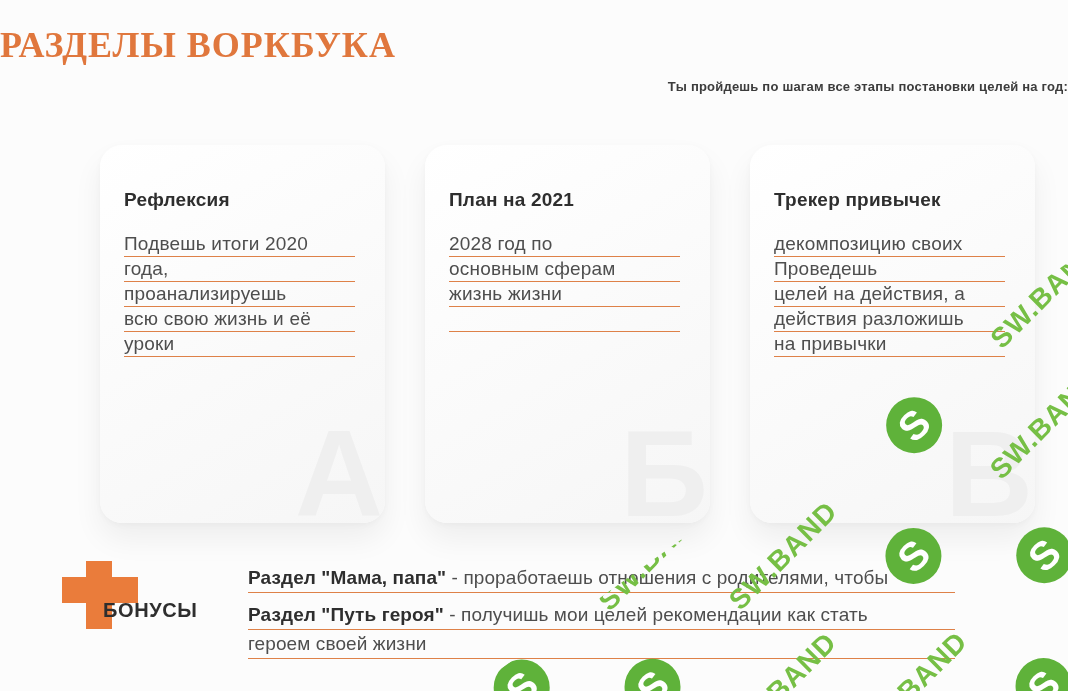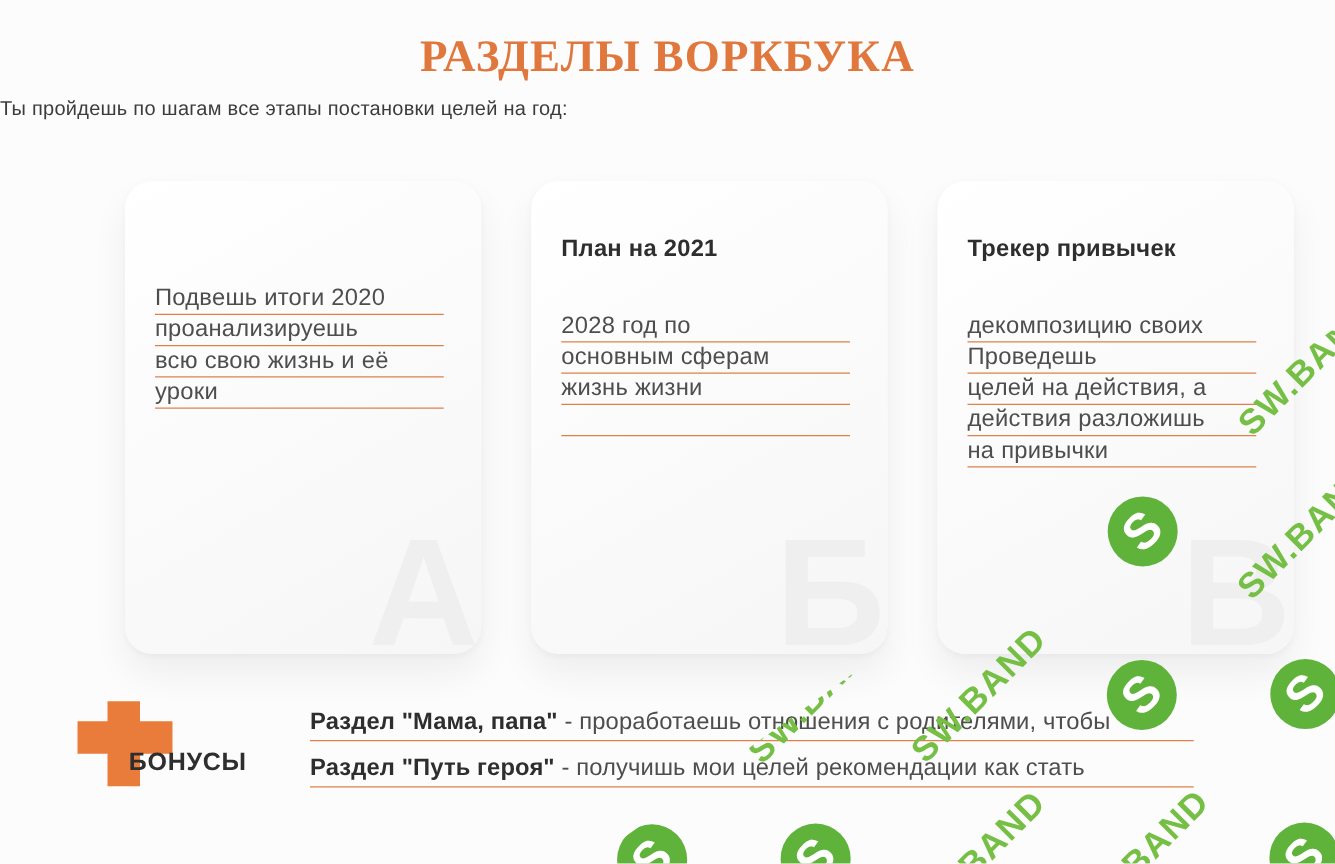--- a/index.html
+++ b/index.html
@@ -9,32 +9,31 @@
     background: #fcfcfc;
     position: relative;
     overflow: hidden;
     color: #4e4e4e;
   }
   .canvas { position: absolute; inset: 0; }
 
   
   .page-title {
     margin-top: 24px;
-    text-align: center;
     font-family: "Liberation Serif", "DejaVu Serif", serif;
     font-weight: 700;
     font-size: 36px;
     letter-spacing: 1px;
     color: #e0773d;
   }
   .page-subtitle {
     margin-top: 13px;
-    text-align: left;
-    font-size: 16px;
-    font-weight: 400;
+    text-align: right;
+    font-size: 13px;
+    font-weight: 700;
     letter-spacing: 0.2px;
     color: #3c3c3c;
   }
 
   
   .cards {
     position: absolute;
     left: 100px; top: 145px;
     display: flex;
     gap: 40px;
@@ -57,21 +56,21 @@
     color: #efefef;
   }
   .card-title {
     font-size: 19px;
     font-weight: 700;
     color: #2e2e2e;
     letter-spacing: 0.2px;
     position: relative;
     z-index: 2;
   }
-  .card-lines { margin-top: 38px; position: relative; z-index: 2; }
+  .card-lines { margin-top: 21px; position: relative; z-index: 2; }
   .cline {
     height: 25px;
     line-height: 24px;
     font-size: 19px;
     color: #4e4e4e;
     letter-spacing: 0.2px;
     border-bottom: 1px solid #de8148;
     white-space: nowrap;
     overflow: visible;
   }
@@ -144,22 +143,24 @@
 
 <div class="canvas">
 
   <h1 class="page-title">РАЗДЕЛЫ ВОРКБУКА</h1>
   <p class="page-subtitle">Ты пройдешь по шагам все этапы постановки целей на год:</p>
 
   <div class="cards">
 
     <div class="card">
       <div class="card-letter">А</div>
+      <h3 class="card-title">Рефлексия</h3>
       <div class="card-lines">
         <div class="cline">Подвешь итоги 2020</div>
+        <div class="cline">года,</div>
         <div class="cline">проанализируешь</div>
         <div class="cline">всю свою жизнь и её</div>
         <div class="cline">уроки</div>
       </div>
     </div>
 
     <div class="card">
       <div class="card-letter">Б</div>
       <h3 class="card-title">План на 2021</h3>
       <div class="card-lines">
@@ -189,20 +190,21 @@
     <span class="ph"></span>
   </div>
   <div class="bonus-label">БОНУСЫ</div>
 
   <div class="bonus-items">
     <div class="bonus-item">
       <div class="bline"><span class="bname">Раздел "Мама, папа"</span><span> - проработаешь отношения с родителями, чтобы</span></div>
     </div>
     <div class="bonus-item">
       <div class="bline"><span class="bname">Раздел "Путь героя"</span><span> - получишь мои целей рекомендации как стать</span></div>
+      <div class="bline">героем своей жизни</div>
     </div>
   </div>
 
   <div class="watermark">
     <div class="wm-grid" id="wm-grid">
         <div class="wm-cell" style="left: 0px; top: 0px;">
           <div class="wm-logo">S</div>
         </div>
         <div class="wm-cell" style="left: 185px; top: 0px;">
           <div class="wm-text">SW.BAND</div>

